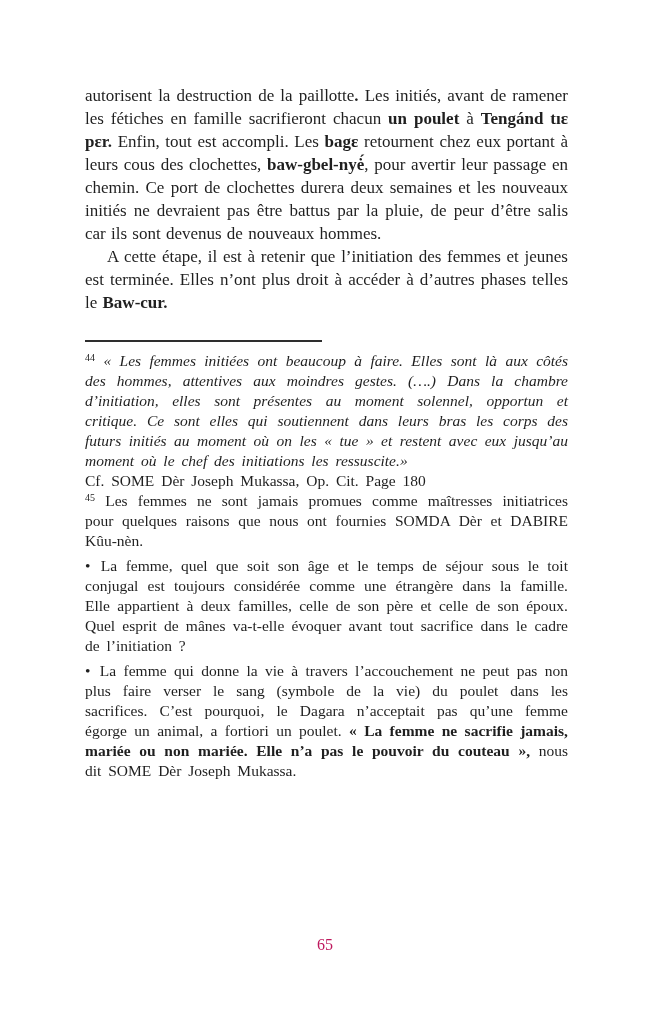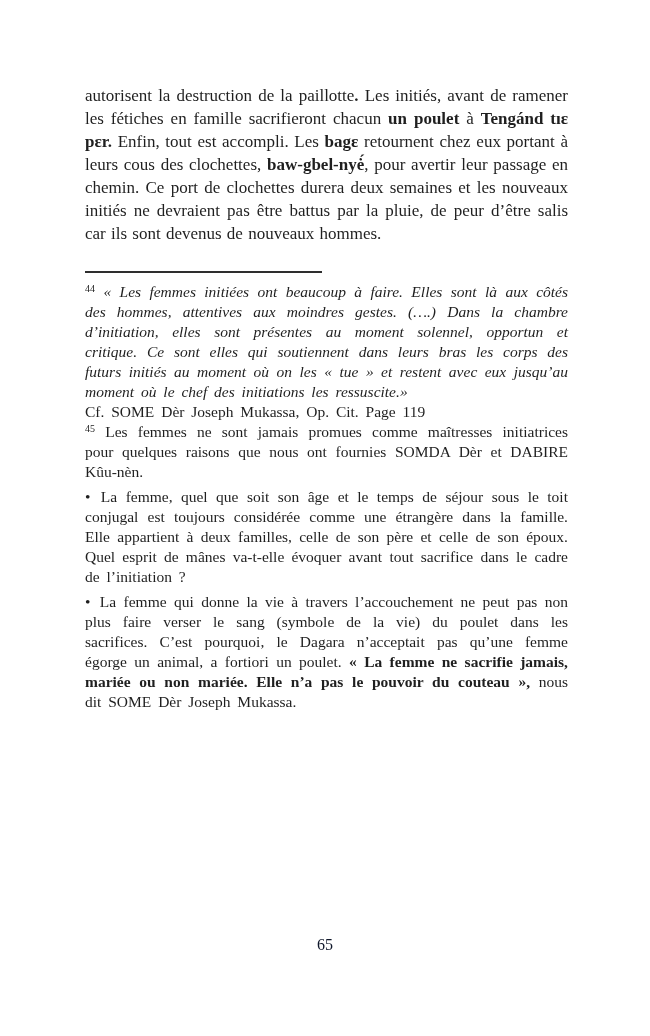--- a/index.html
+++ b/index.html
@@ -63,34 +63,35 @@
   .fn-p.bullet { margin-top: 5px; }
   .bullet-glyph { padding-right: 2px; }
   
   .page-number {
     position: absolute;
     left: 0;
     top: 936px;
     width: 650px;
     text-align: center;
     font-size: 16px;
-    color: #0f172a;
+    color: #be185d;
   }
 </style>
 </head>
 <body>
 
 <div class="page">
   <div class="content">
     <div id="body-text">
         <p class="body-p"><span>autorisent la destruction de la paillotte</span><span class="b">.</span><span> Les initiés, avant de ramener les fétiches en famille sacrifieront chacun </span><span class="b">un poulet</span><span> à </span><span class="b">Tengánd tıɛ pɛr.</span><span> Enfin, tout est accompli. Les </span><span class="b">bagɛ</span><span> retournent chez eux portant à leurs cous des clochettes, </span><span class="b">baw-gbel-nyė́</span><span>, pour avertir leur passage en chemin. Ce port de clochettes durera deux semaines et les nouveaux initiés ne devraient pas être battus par la pluie, de peur d’être salis car ils sont devenus de nouveaux hommes.</span></p>
+        <p class="body-p indent"><span>A cette étape, il est à retenir que l’initiation des femmes et jeunes est terminée. Elles n’ont plus droit à accéder à d’autres phases telles le </span><span class="b">Baw-cur.</span></p>
       </div>
     <div class="fn-sep"></div>
     <div id="footnotes">
         <p class="fn-p"><sup class="fnref">44</sup><span> </span><span class="i">« Les femmes initiées ont beaucoup à faire. Elles sont là aux côtés des hommes, attentives aux moindres gestes. (….) Dans la chambre d’initiation, elles sont présentes au moment solennel, opportun et critique. Ce sont elles qui soutiennent dans leurs bras les corps des futurs initiés au moment où on les « tue » et restent avec eux jusqu’au moment où le chef des initiations les ressuscite.»</span></p>
-        <p class="fn-p"><span>Cf. SOME Dèr Joseph Mukassa, Op. Cit. Page 119</span></p>
+        <p class="fn-p"><span>Cf. SOME Dèr Joseph Mukassa, Op. Cit. Page 180</span></p>
         <p class="fn-p"><sup class="fnref">45</sup><span> Les femmes ne sont jamais promues comme maîtresses initiatrices pour quelques raisons que nous ont fournies SOMDA Dèr et DABIRE Kûu-nèn.</span></p>
         <p class="fn-p bullet"><span class="bullet-glyph">• </span><span>La femme, quel que soit son âge et le temps de séjour sous le toit conjugal est toujours considérée comme une étrangère dans la famille. Elle appartient à deux familles, celle de son père et celle de son époux. Quel esprit de mânes va-t-elle évoquer avant tout sacrifice dans le cadre de l’initiation ?</span></p>
         <p class="fn-p bullet"><span class="bullet-glyph">• </span><span>La femme qui donne la vie à travers l’accouchement ne peut pas non plus faire verser le sang (symbole de la vie) du poulet dans les sacrifices. C’est pourquoi, le Dagara n’acceptait pas qu’une femme égorge un animal, a fortiori un poulet. </span><span class="b">« La femme ne sacrifie jamais, mariée ou non mariée. Elle n’a pas le pouvoir du couteau »,</span><span> nous dit SOME Dèr Joseph Mukassa.</span></p>
       </div>
   </div>
   <div class="page-number">65</div>
 </div>
 
 </body></html>

